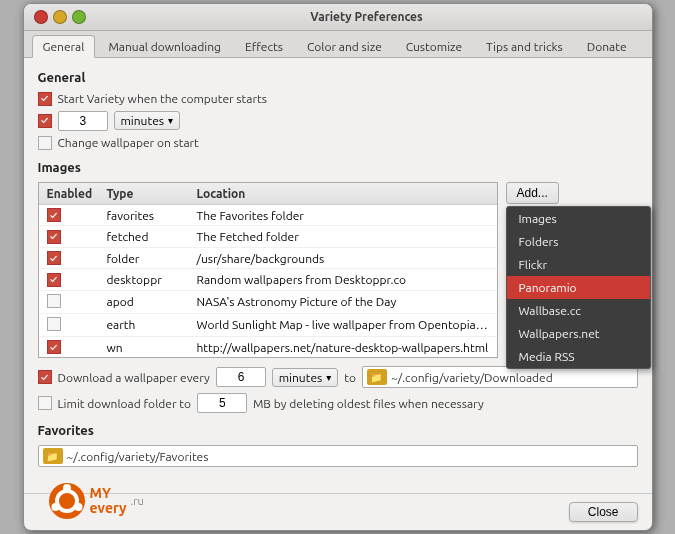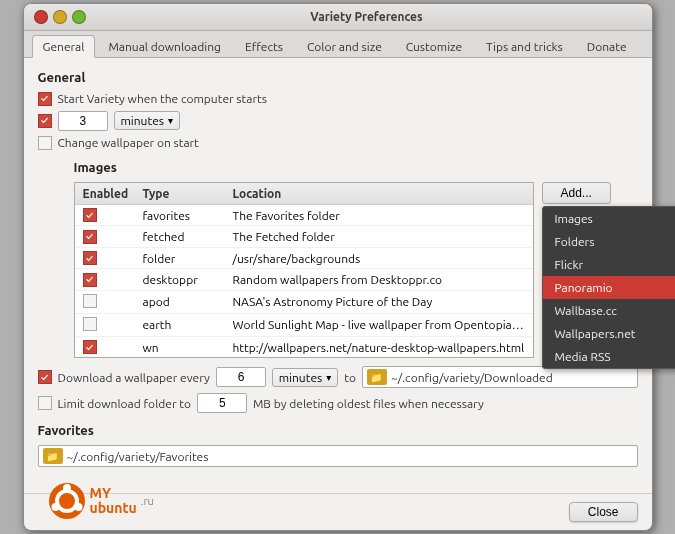--- a/index.html
+++ b/index.html
@@ -144,21 +144,20 @@
       align-items: center;
       gap: 4px;
     }
     .dropdown::after {
       content: '▾';
       font-size: 10px;
     }
     
     .images-section {
       margin-top: 10px;
-      margin-left: 36px;
     }
     .table-container {
       border: 1px solid #aaa;
       background: #fff;
       width: 460px;
       position: relative;
     }
     .table-header {
       display: grid;
       grid-template-columns: 60px 90px auto;
@@ -197,21 +196,21 @@
       border: 1px solid #555;
       border-radius: 3px;
       width: 145px;
       z-index: 10;
       box-shadow: 2px 2px 6px rgba(0,0,0,0.4);
     }
     .add-btn {
       background: linear-gradient(to bottom, #f0f0f0, #e2e2e2);
       border: 1px solid #aaa;
       border-radius: 3px;
-      padding: 3px 18px;
+      padding: 3px 10px;
       font-size: 12px;
       cursor: pointer;
       position: absolute;
       right: -100px;
       top: 0;
       white-space: nowrap;
       text-align: right;
     }
     .menu-item {
       padding: 5px 12px;
@@ -432,19 +431,19 @@
     <div style="position:absolute; bottom: 10px; left: 24px; display:flex; align-items:center; gap:4px;">
       <svg width="38" height="38" viewBox="0 0 38 38">
         <circle cx="19" cy="19" r="18" fill="#E05A00"></circle>
         <circle cx="19" cy="19" r="10" fill="none" stroke="white" stroke-width="4"></circle>
         <circle cx="19" cy="6" r="4" fill="white"></circle>
         <circle cx="30.5" cy="25" r="4" fill="white"></circle>
         <circle cx="7.5" cy="25" r="4" fill="white"></circle>
       </svg>
       <div>
         <div style="font-size:14px; font-weight:bold; color:#E05A00; line-height:1.1;">MY</div>
-        <div style="font-size:14px; font-weight:bold; color:#E05A00; line-height:1.1;">ubuntu</div>
+        <div style="font-size:14px; font-weight:bold; color:#E05A00; line-height:1.1;">every</div>
       </div>
       <span style="font-size:11px; color:#888;">.ru</span>
     </div>
     <button class="close-btn">Close</button>
   </div>
 </div>
 
 </body></html>

